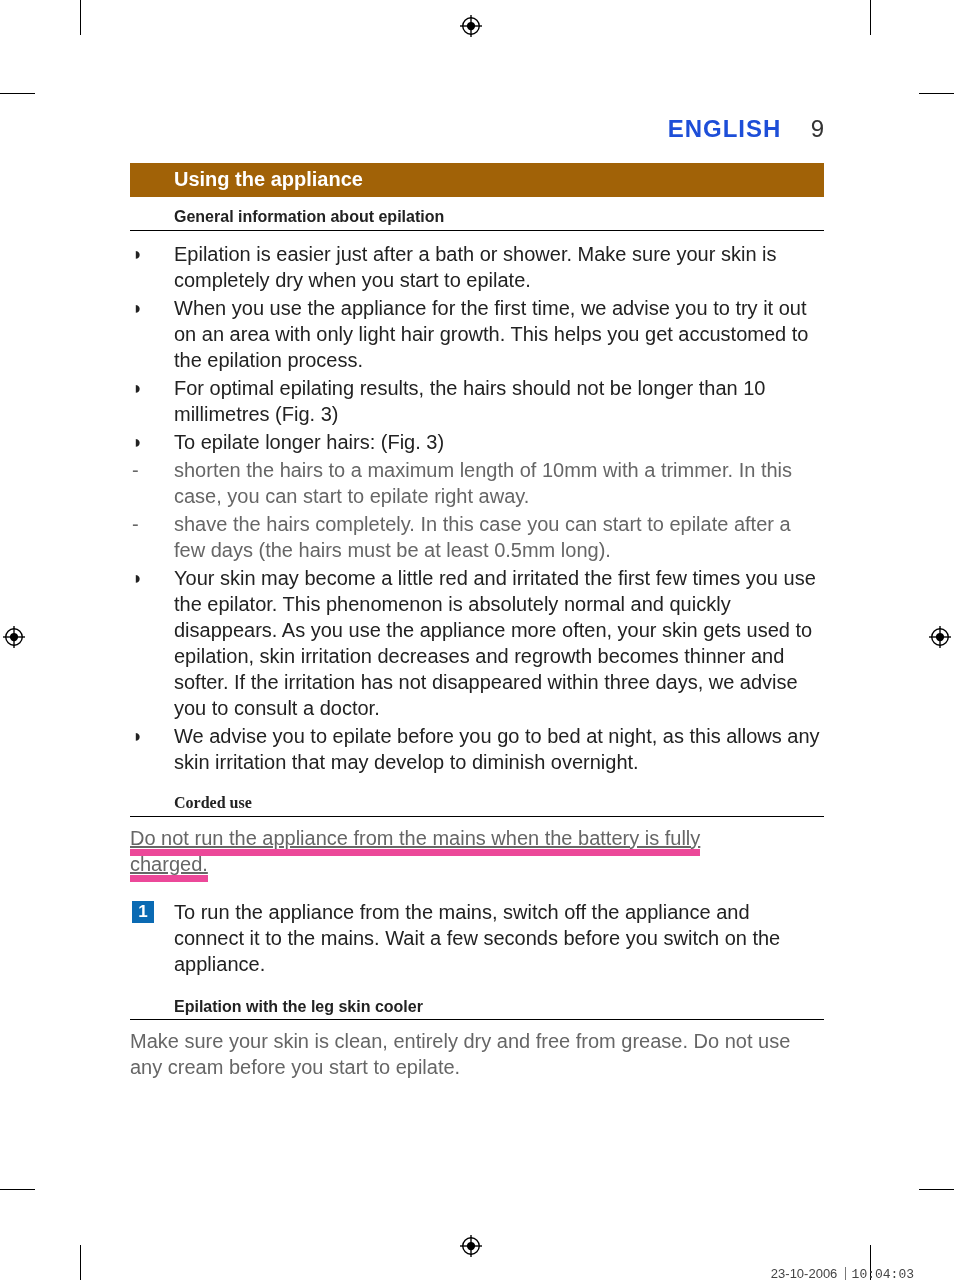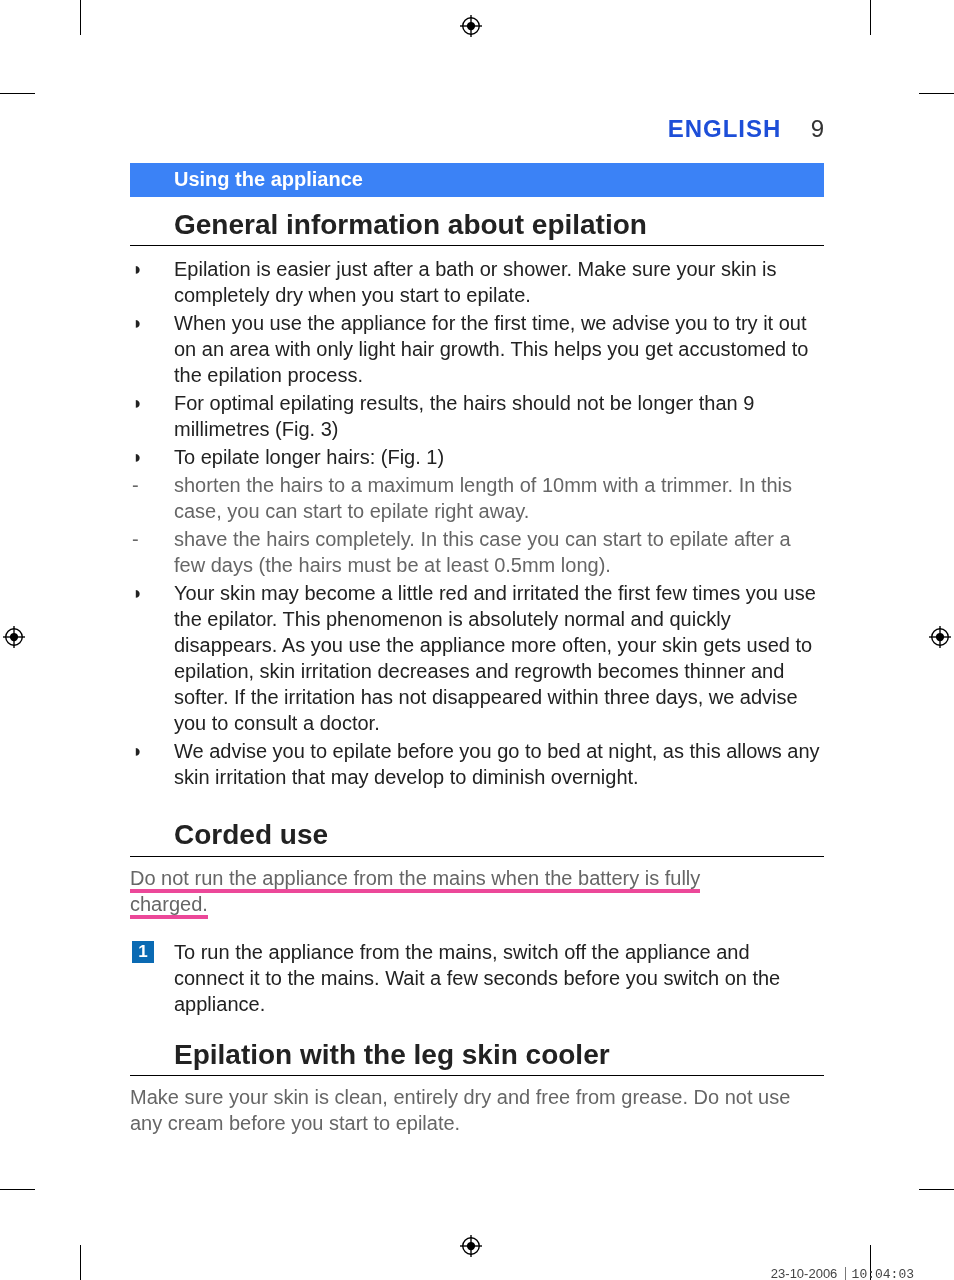--- a/index.html
+++ b/index.html
@@ -38,30 +38,30 @@
     color: #1d4ed8;
     letter-spacing: 1px;
   }
   .header-pnum {
     display: inline-block;
     width: 36px;
     text-align: right;
     color: #333;
   }
   .section-bar {
-    background: #3b82f6;
+    background: #a16207;
     color: #fff;
     font-weight: bold;
     font-size: 20px;
     padding: 4px 0 6px 44px;
     line-height: 1.2;
   }
   .subhead {
     font-weight: bold;
-    font-size: 28px;
+    font-size: 16px;
     padding: 6px 0 2px 44px;
     border-bottom: 1px solid #000;
     margin-top: 4px;
     line-height: 1.3;
   }
   .body-list {
     margin: 10px 0 0 0;
     padding: 0;
     list-style: none;
   }
@@ -81,21 +81,22 @@
   }
   .body-list li.dash { color: #666; }
   .body-list li.dash .mark { top: 0; font-size: 20px; color:#666;}
   .plain-para {
     font-size: 20px;
     line-height: 1.3;
     color: #666;
     margin: 8px 0 0 0;
   }
   .underlined {
-    border-bottom: 4px solid #ec4899;
+    border-bottom: 7px solid #ec4899;
+    text-decoration: underline;
   }
   .num-step {
     font-size: 20px;
     line-height: 1.3;
     padding-left: 44px;
     position: relative;
     margin-top: 22px;
     color: #222;
   }
   .num-box {
@@ -175,29 +176,29 @@
     <span class="header-pnum">9</span>
   </div>
 
   <div class="section-bar">Using the appliance</div>
 
   <div class="subhead">General information about epilation</div>
 
   <ul class="body-list">
     <li><span class="mark">◗</span><span>Epilation is easier just after a bath or shower. Make sure your skin is completely dry when you start to epilate.</span></li>
     <li><span class="mark">◗</span><span>When you use the appliance for the first time, we advise you to try it out on an area with only light hair growth. This helps you get accustomed to the epilation process.</span></li>
-    <li><span class="mark">◗</span><span>For optimal epilating results, the hairs should not be longer than 9 millimetres (Fig. 3)</span></li>
-    <li><span class="mark">◗</span><span>To epilate longer hairs: (Fig. 1)</span></li>
+    <li><span class="mark">◗</span><span>For optimal epilating results, the hairs should not be longer than 10 millimetres (Fig. 3)</span></li>
+    <li><span class="mark">◗</span><span>To epilate longer hairs: (Fig. 3)</span></li>
     <li class="dash"><span class="mark">-</span><span>shorten the hairs to a maximum length of 10mm with a trimmer. In this case, you can start to epilate right away.</span></li>
     <li class="dash"><span class="mark">-</span><span>shave the hairs completely. In this case you can start to epilate after a few days (the hairs must be at least 0.5mm long).</span></li>
     <li><span class="mark">◗</span><span>Your skin may become a little red and irritated the first few times you use the epilator. This phenomenon is absolutely normal and quickly disappears. As you use the appliance more often, your skin gets used to epilation, skin irritation decreases and regrowth becomes thinner and softer. If the irritation has not disappeared within three days, we advise you to consult a doctor.</span></li>
     <li><span class="mark">◗</span><span>We advise you to epilate before you go to bed at night, as this allows any skin irritation that may develop to diminish overnight.</span></li>
   </ul>
 
-  <div class="subhead" style="margin-top:21px;">Corded use</div>
+  <div class="subhead" style="margin-top:12px;font-family:Liberation Serif, serif;">Corded use</div>
 
   <p class="plain-para">
     <span class="underlined">Do not run the appliance from the mains when the battery is fully</span><br>
     <span class="underlined">charged.</span>
   </p>
 
   <div class="num-step">
     <span class="num-box">1</span>
     <span>To run the appliance from the mains, switch off the appliance and connect it to the mains. Wait a few seconds before you switch on the appliance.</span>
   </div>

